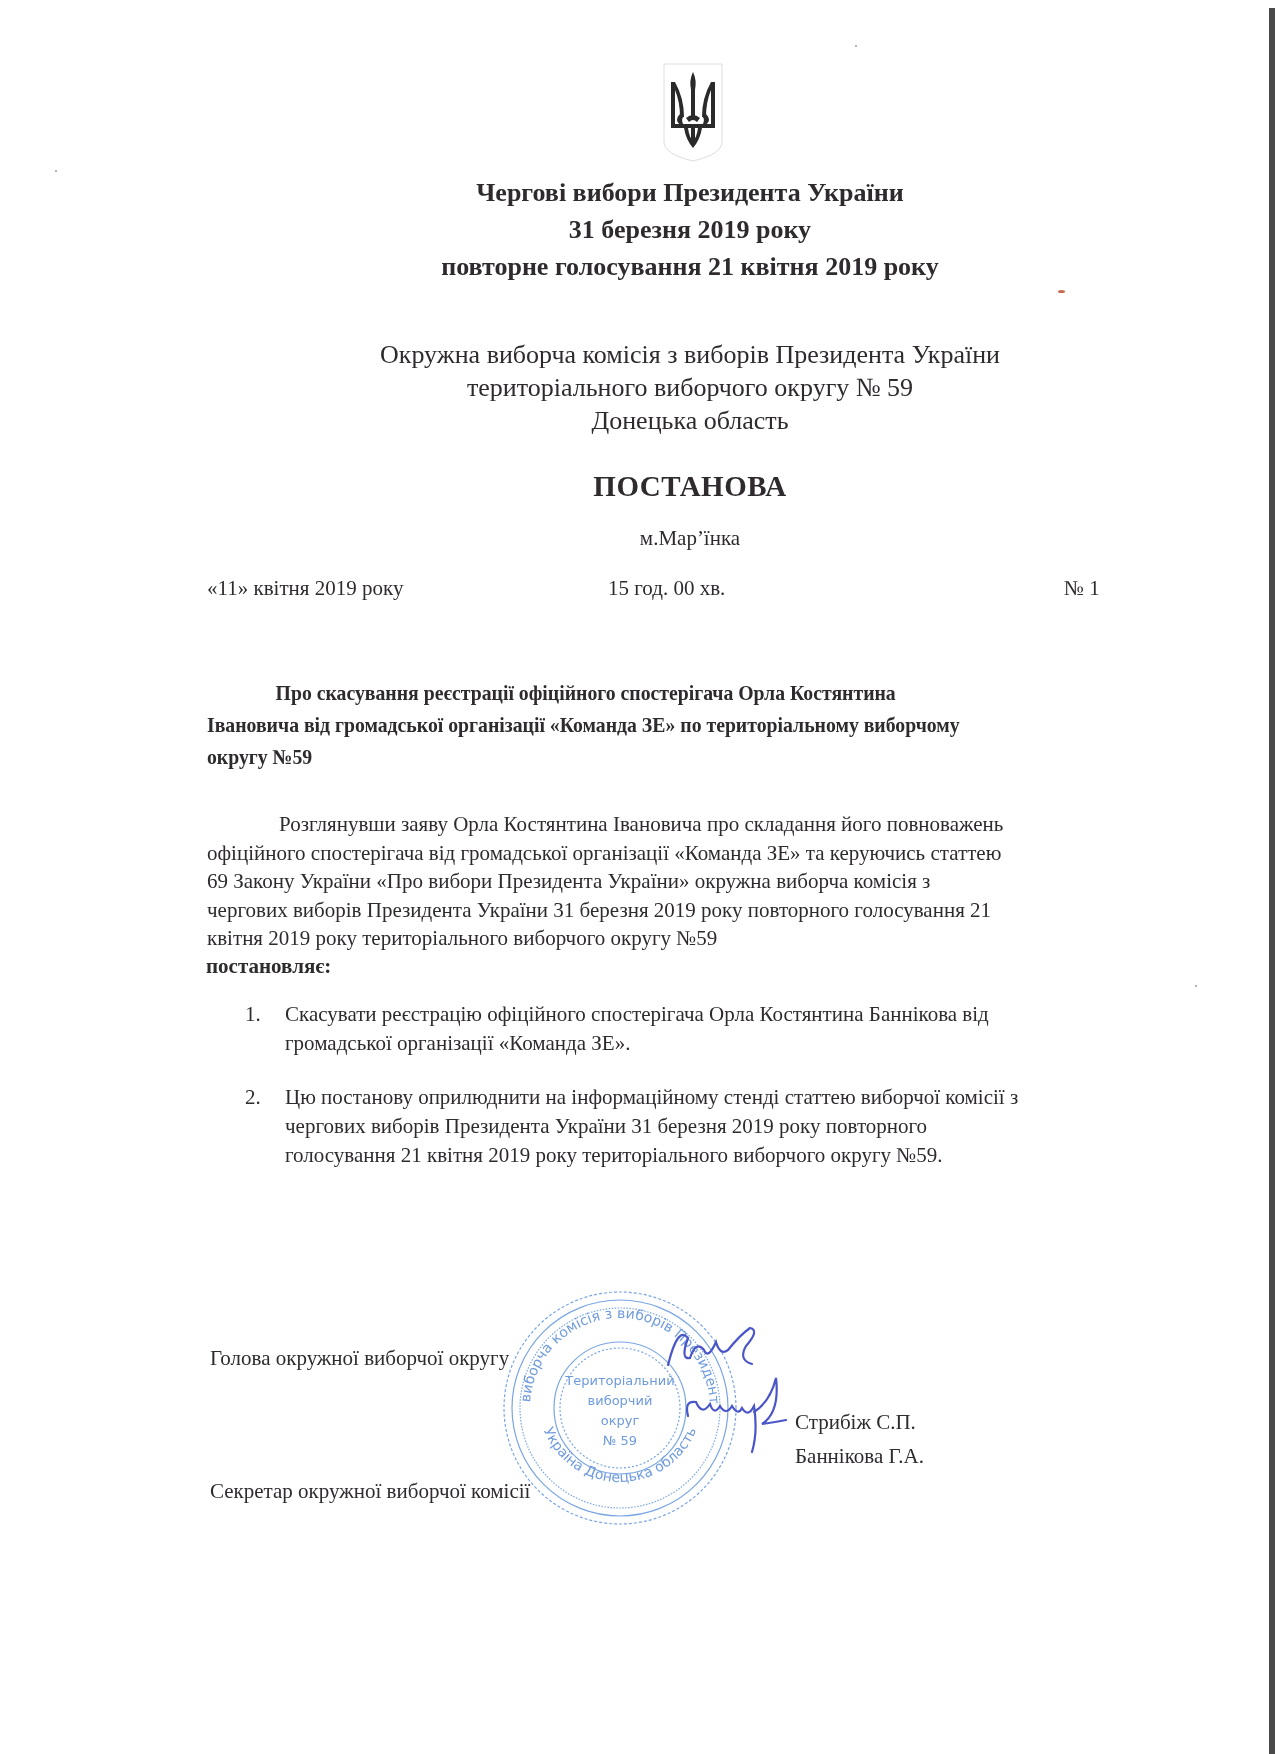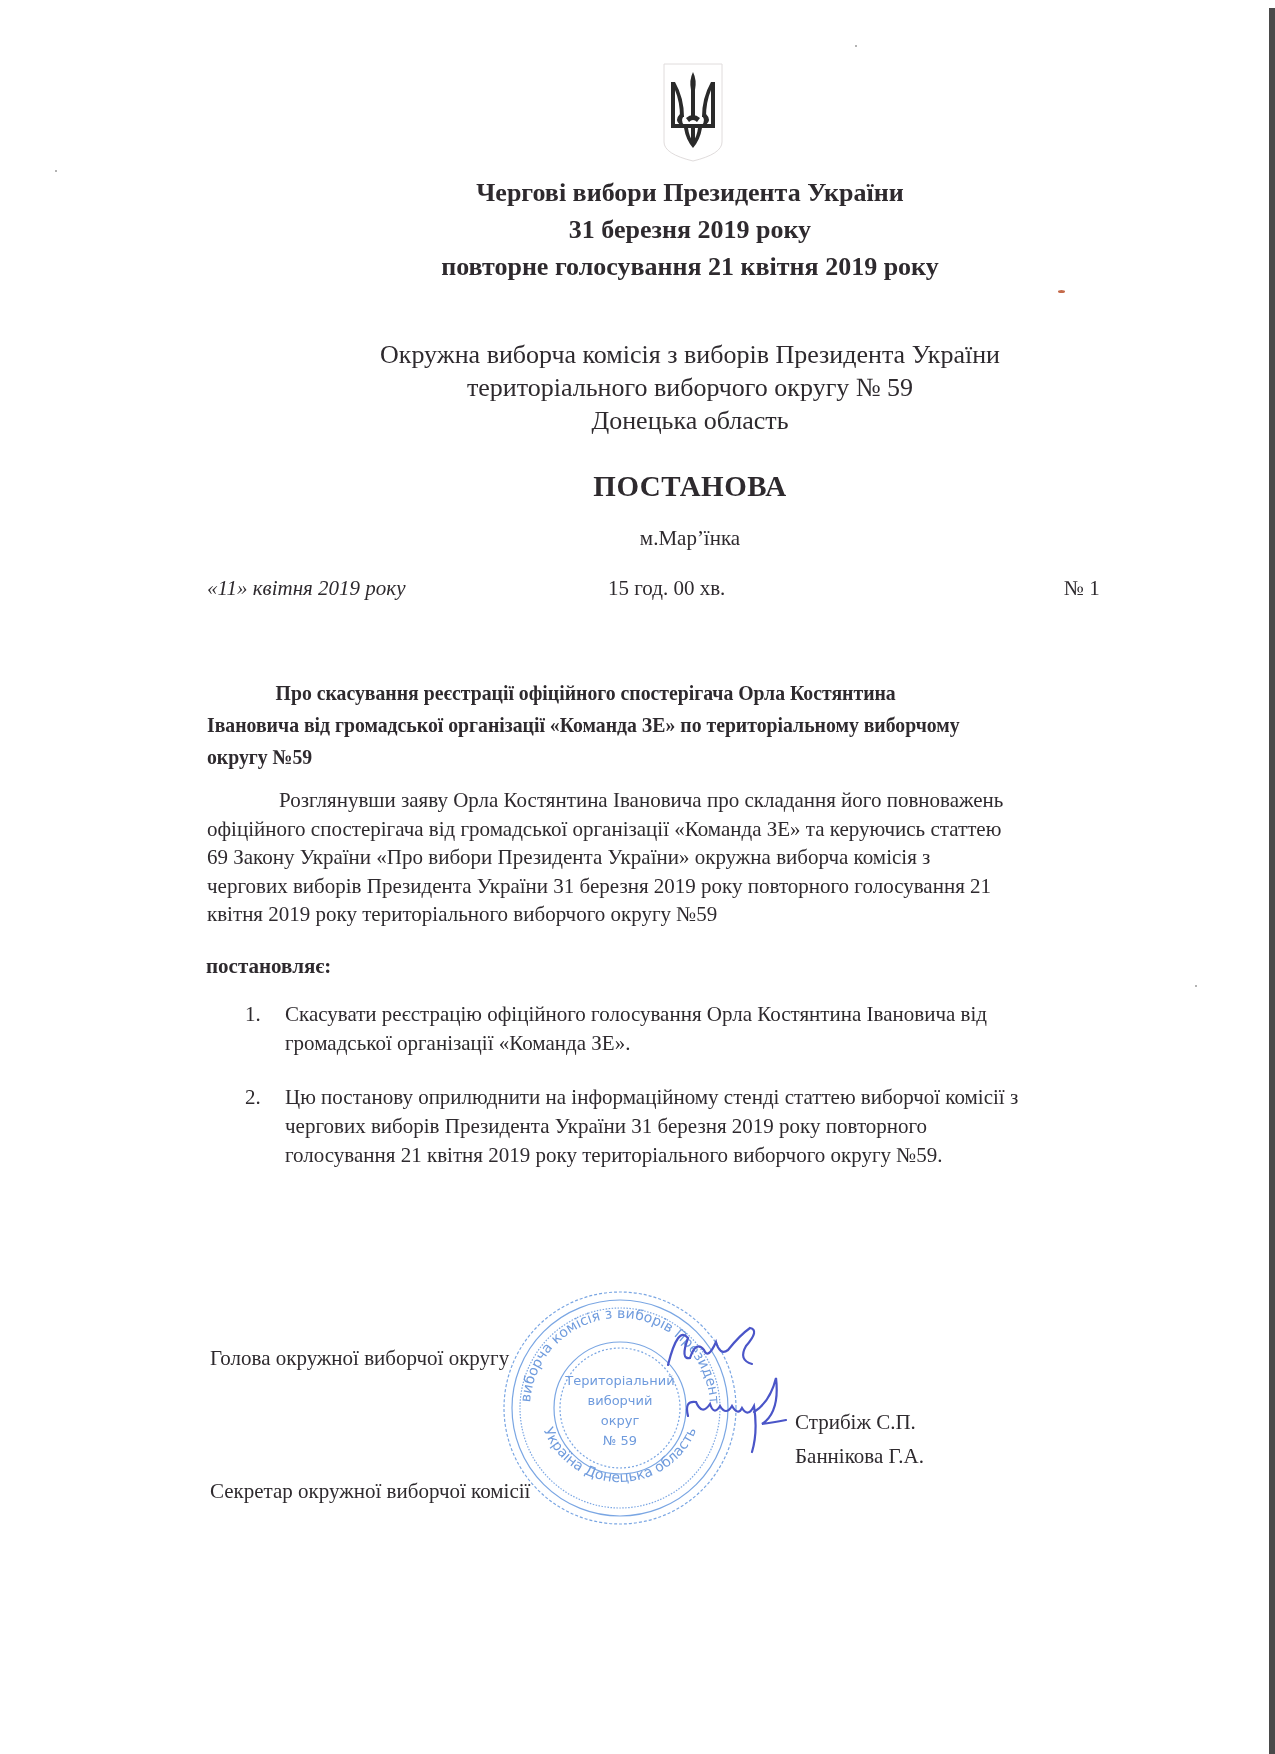--- a/index.html
+++ b/index.html
@@ -56,44 +56,44 @@
 
 <div class="abs center comm" style="top:338px;">
   <div>Окружна виборча комісія з виборів Президента України</div>
   <div>територіального виборчого округу № 59</div>
   <div>Донецька область</div>
 </div>
 
 <div class="abs center title" style="top:470px;">ПОСТАНОВА</div>
 <div class="abs center place" style="top:526px;">м.Мар’їнка</div>
 
-<div class="abs row" style="left:207px; top:576px;font-style:italic;">«11» квітня 2019 року</div>
+<div class="abs row" style="left:207px; top:576px;">«11» квітня 2019 року</div>
 <div class="abs row" style="left:585px; top:576px;margin-left:23px;">15 год. 00 хв.</div>
 <div class="abs row" style="left:1064px; top:576px;">№ 1</div>
 
 <div class="abs subject" style="left:207px; top:677px; width:1010px;">
   <div style="padding-left:73px;">Про  скасування реєстрації офіційного спостерігача Орла Костянтина</div>
   <div>Івановича від громадської організації  «Команда ЗЕ» по територіальному виборчому</div>
   <div>округу №59</div>
 </div>
 
 <div class="abs para" style="left:207px; top:786px; width:1010px;">
-  <div style="padding-left:72px;">Розглянувши заяву Орла Костянтина Івановича про складання його повноважень</div>
+  <div style="padding-left:72px;margin-top:24px;">Розглянувши заяву Орла Костянтина Івановича про складання його повноважень</div>
   <div>офіційного спостерігача  від громадської організації «Команда ЗЕ» та керуючись статтею</div>
   <div>69 Закону України «Про вибори Президента України» окружна виборча комісія з</div>
   <div>чергових виборів Президента України 31 березня 2019 року повторного голосування 21</div>
   <div>квітня 2019 року територіального виборчого округу №59</div>
 </div>
 
 <div class="abs para" style="left:206px; top:952px; font-weight:bold;">постановляє:</div>
 
 <div class="abs list" style="left:245px; top:1000px; width:1000px;">
   <span class="abs" style="left:0; top:0;">1.</span>
   <div style="padding-left:40px;">
-    <div>Скасувати реєстрацію офіційного голосування Орла Костянтина Івановича від</div>
+    <div>Скасувати реєстрацію офіційного спостерігача Орла Костянтина Баннікова від</div>
     <div>громадської організації «Команда ЗЕ».</div>
   </div>
 </div>
 <div class="abs list" style="left:245px; top:1083px; width:1000px;">
   <span class="abs" style="left:0; top:0;">2.</span>
   <div style="padding-left:40px;">
     <div>Цю постанову оприлюднити на інформаційному стенді статтею виборчої комісії з</div>
     <div>чергових виборів Президента України 31 березня 2019 року повторного</div>
     <div>голосування 21 квітня 2019 року територіального виборчого округу №59.</div>
   </div>

